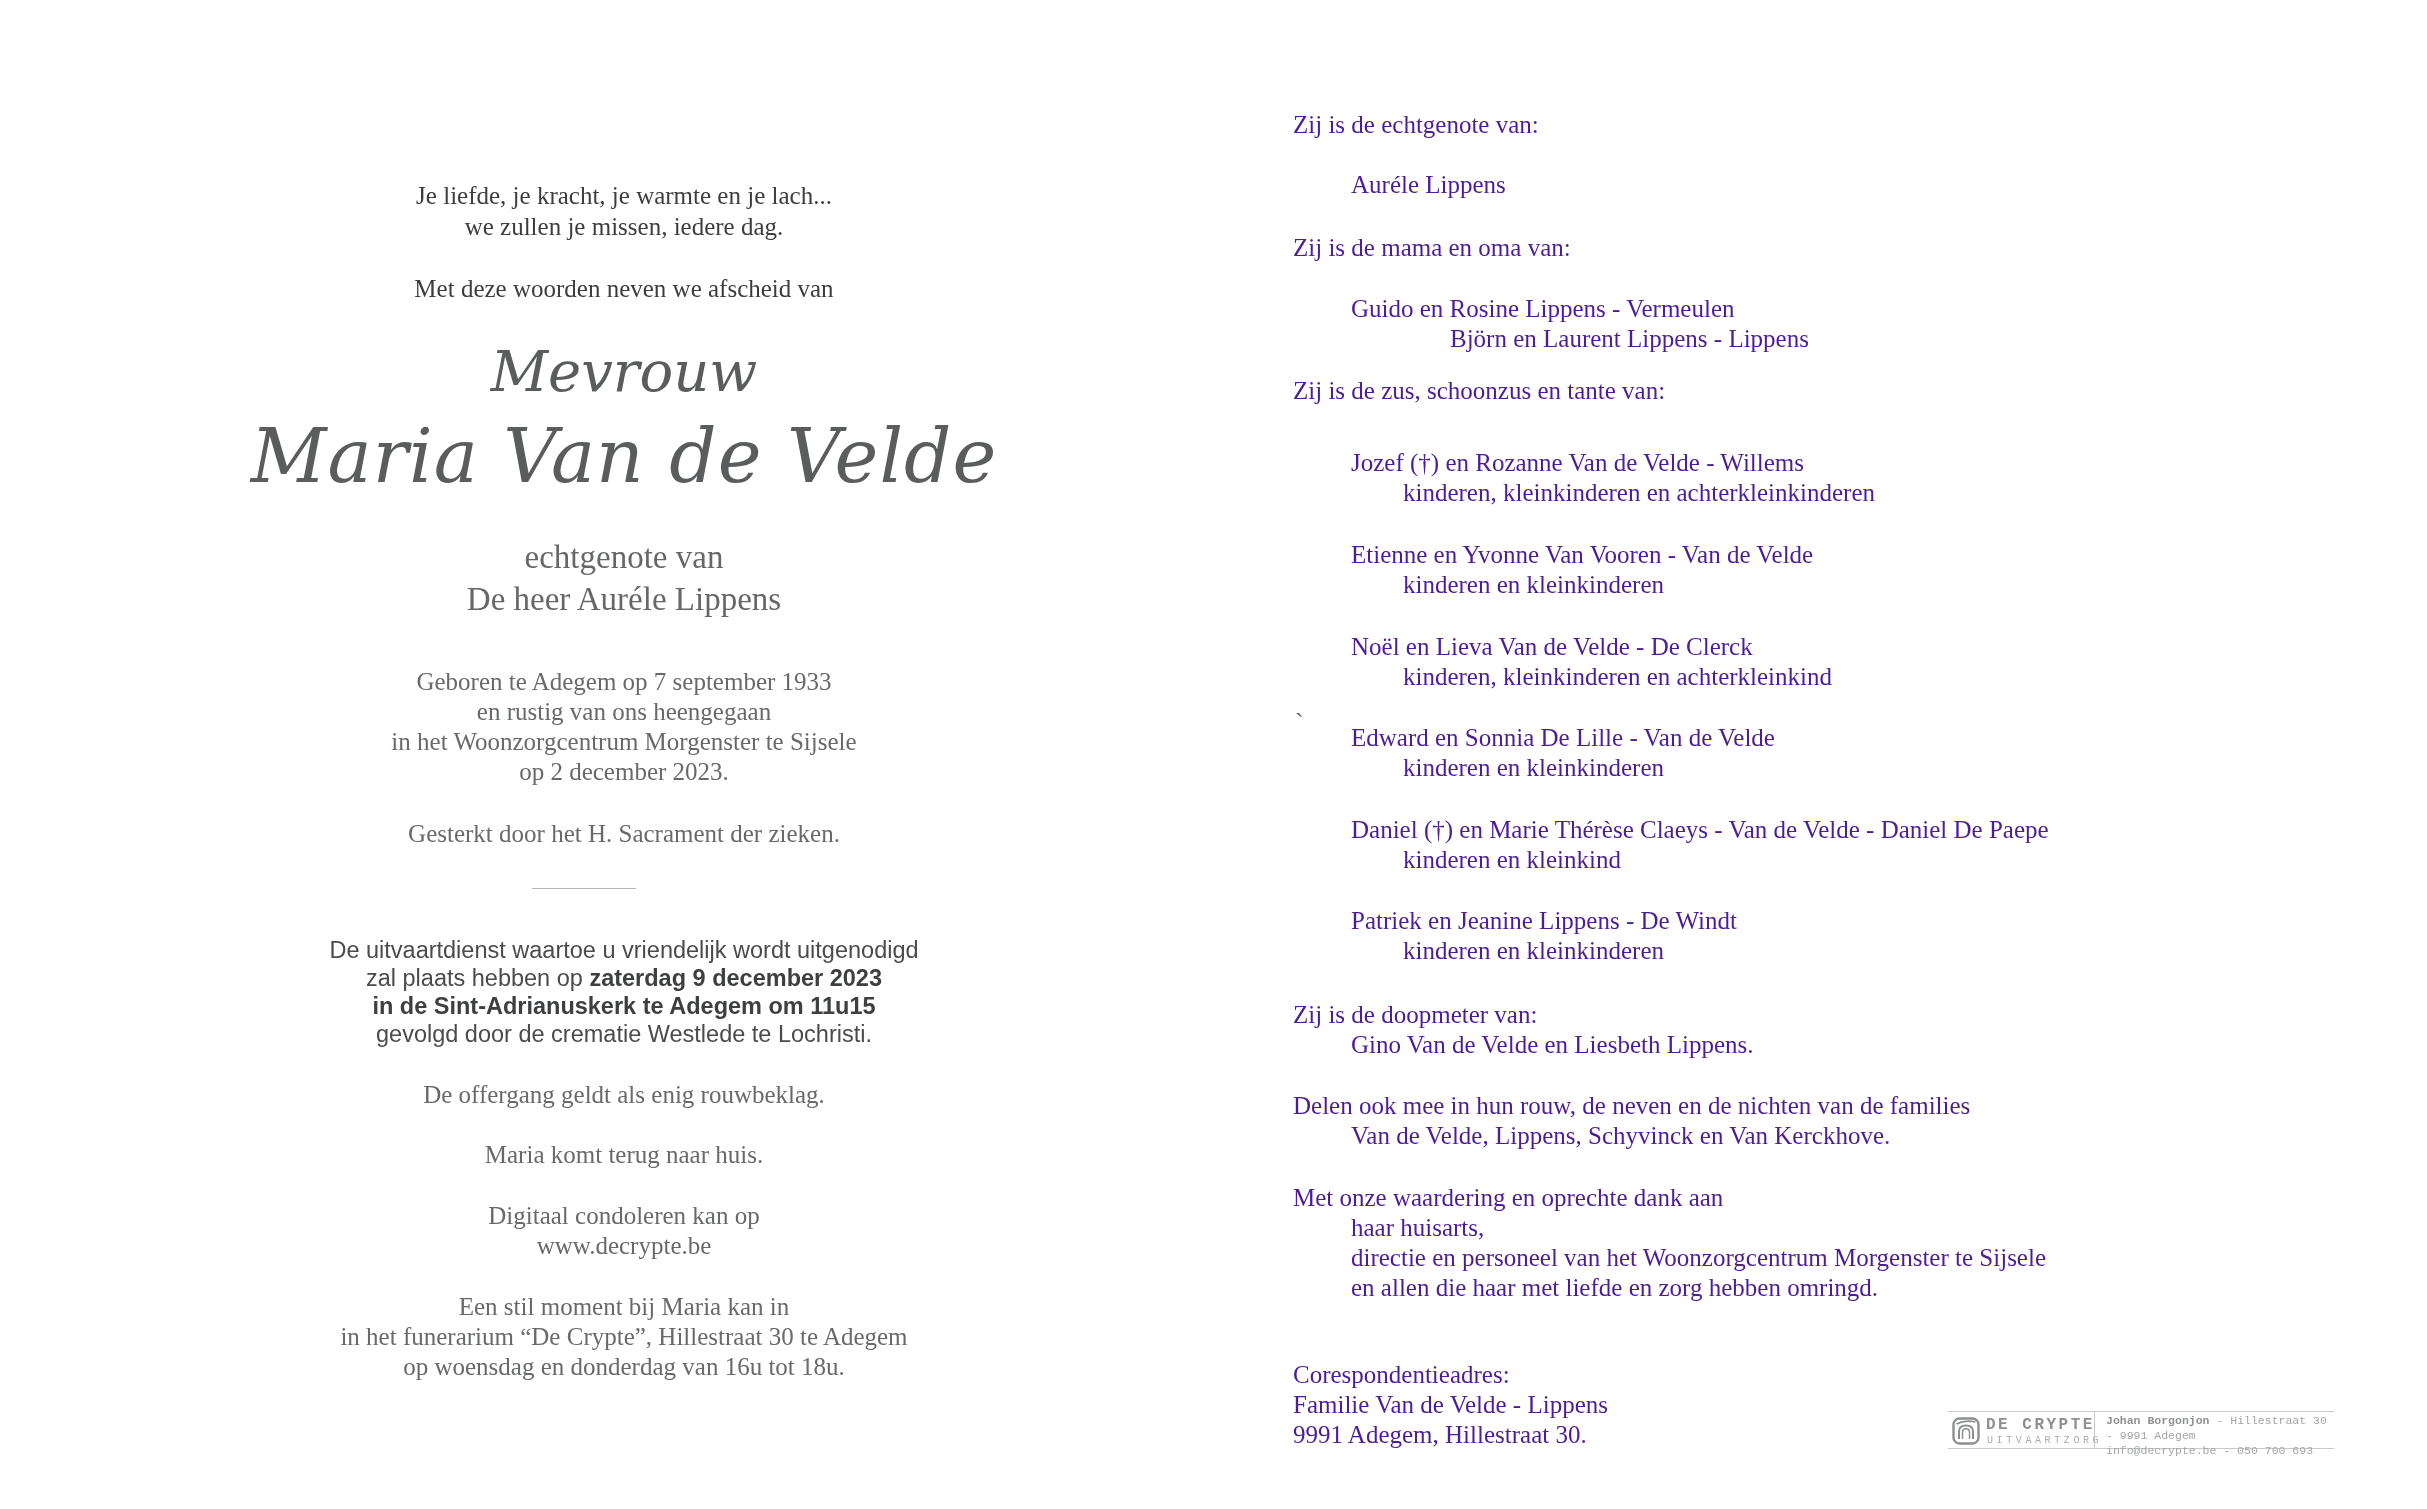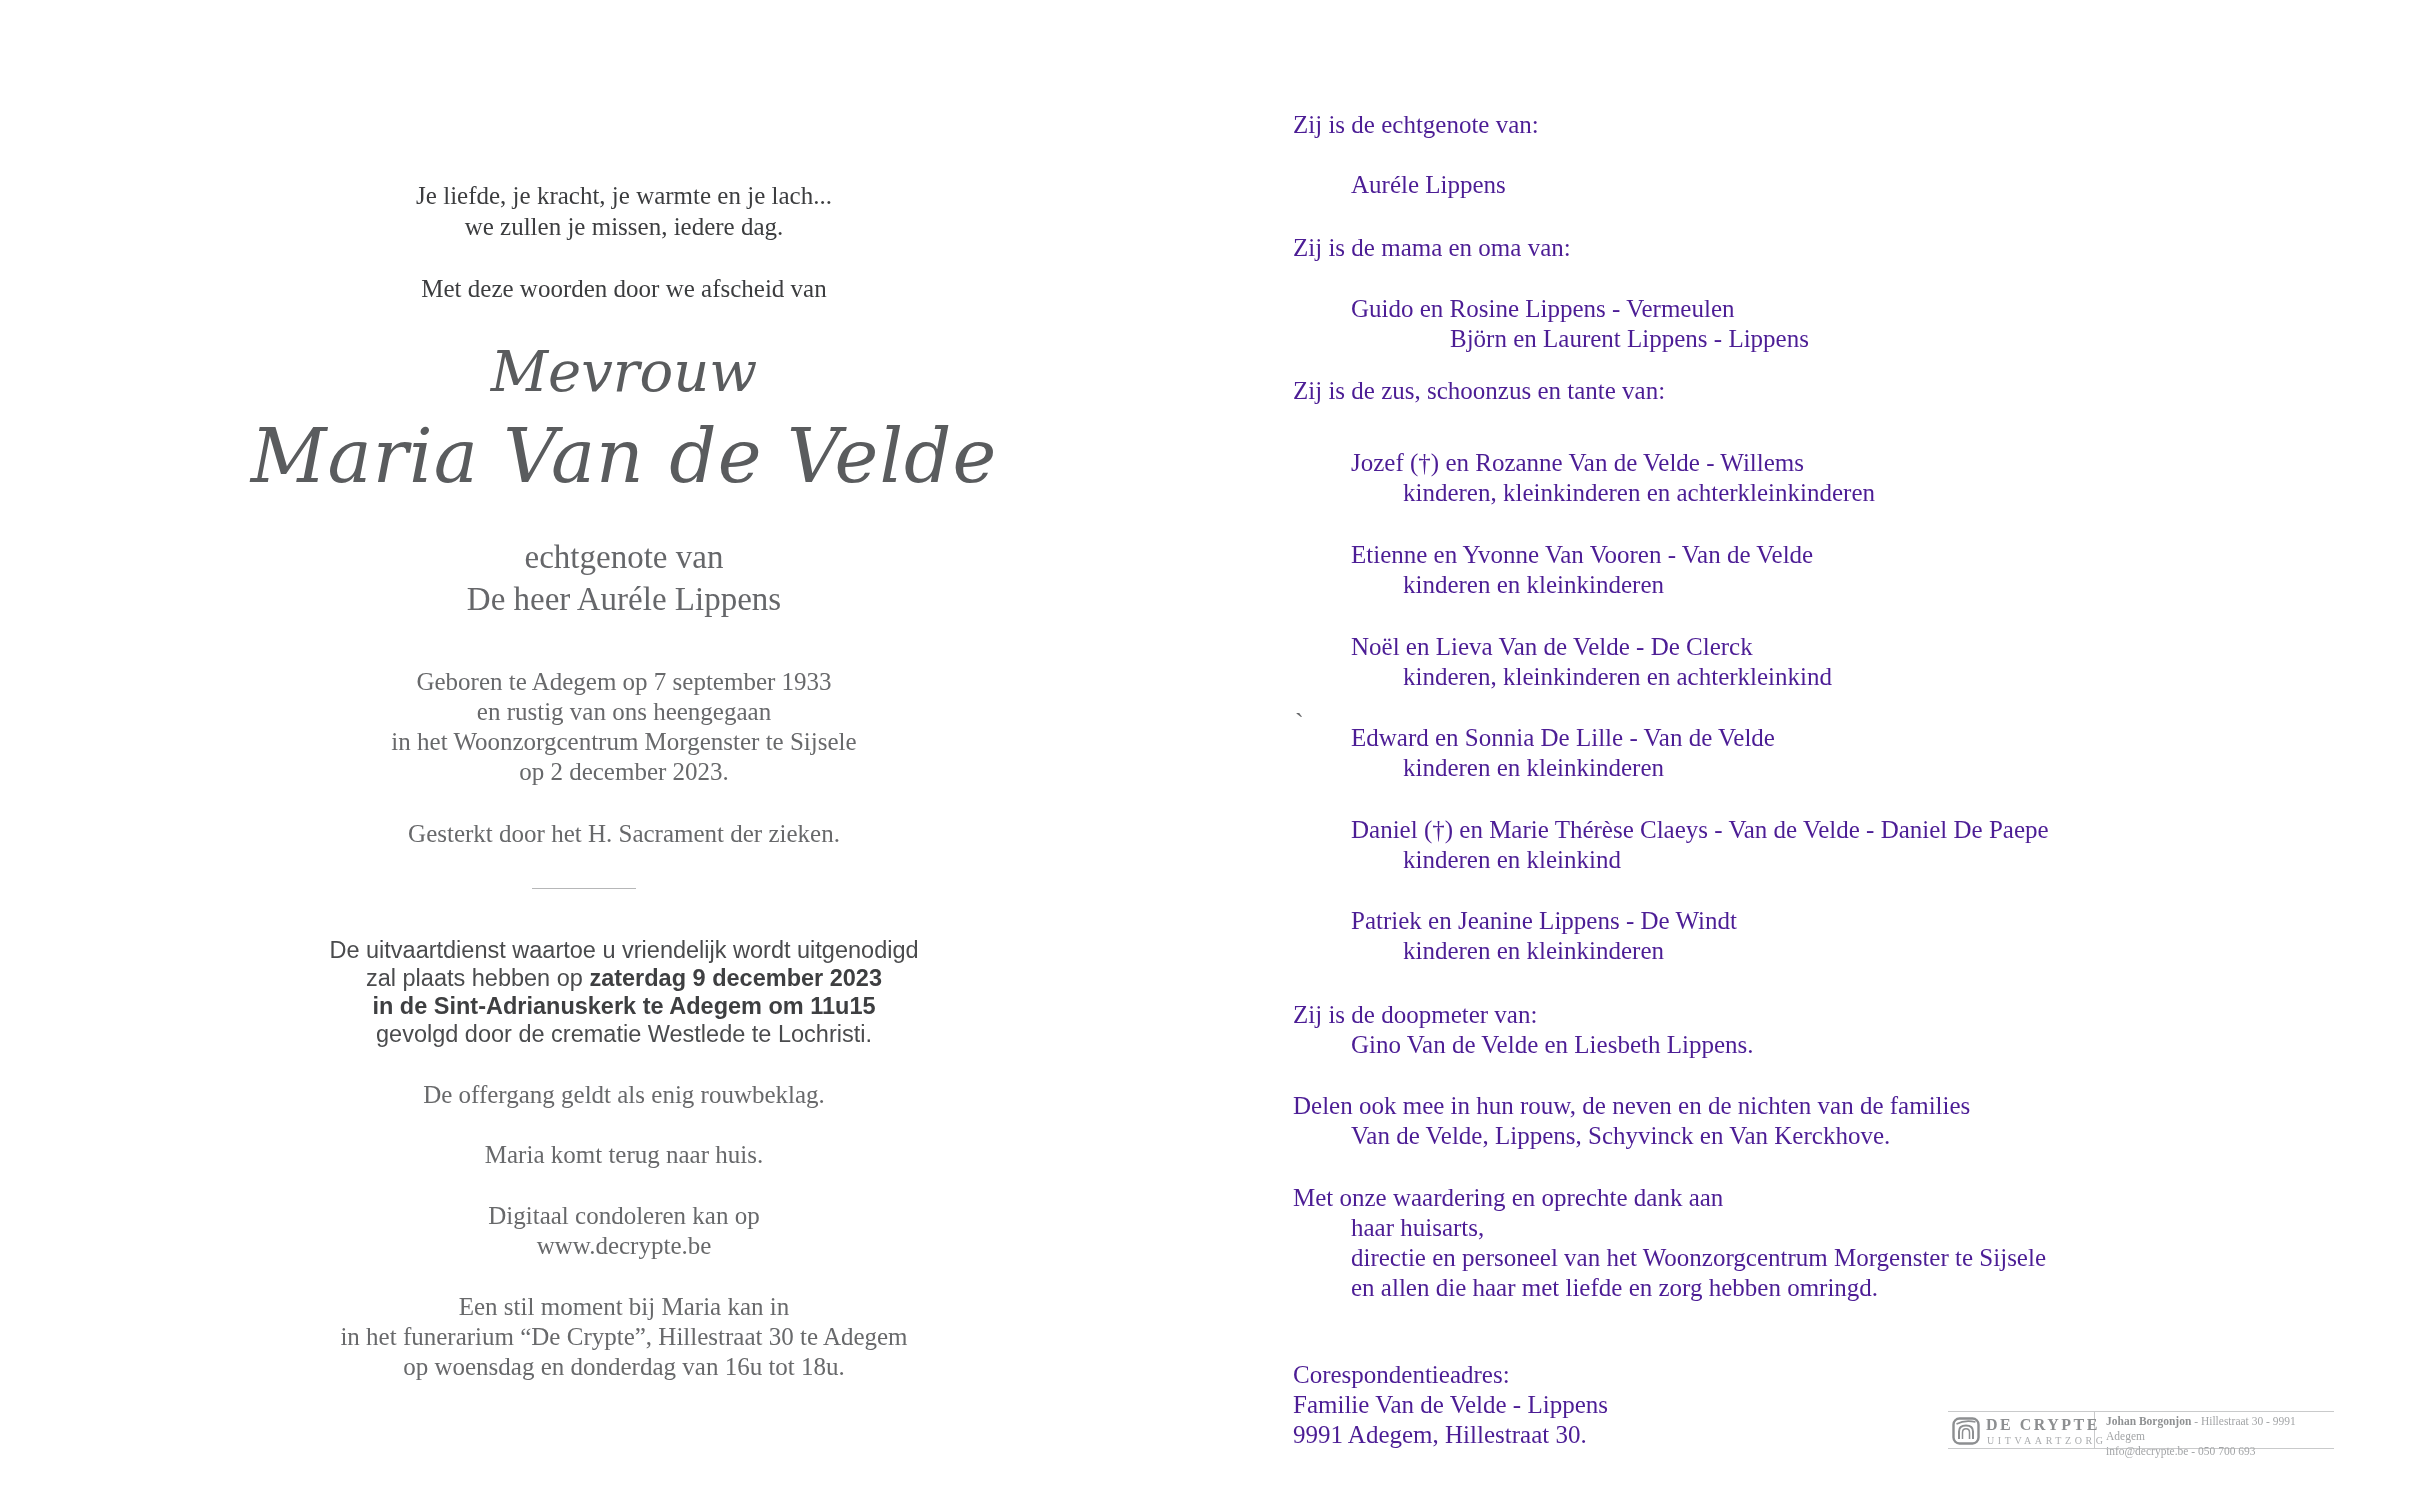--- a/index.html
+++ b/index.html
@@ -21,40 +21,40 @@
   .rcol{position:absolute;left:1293px;top:0;width:1130px;height:1509px;}
   .rcol .ln{position:absolute;white-space:nowrap;font-family:Liberation Serif, serif;
             font-size:25px;color:#4c1d95;line-height:1.2;}
   .ind0{left:0;}
   .ind1{left:58px;}
   .ind2{left:110px;}
   .indB{left:125px;margin-left:32px;}
   .stray{position:absolute;left:2px;font-size:26px;color:#68696b;}
   
   .brand{position:absolute;left:1948px;top:1405px;width:386px;height:50px;
-         font-family:Liberation Serif, serif;}
+         font-family:Liberation Mono, monospace;}
   .brand .rule{position:absolute;left:0;right:0;border-top:1.5px solid #c9cacb;}
   .brand .vrule{position:absolute;left:146px;top:6px;height:37px;border-left:1.2px solid #c9cacb;}
   .brand .logo-icon{position:absolute;left:4px;top:12px;width:28px;height:28px;}
   .brand .bname{position:absolute;left:38px;top:11px;font-size:16px;font-weight:700;
                 letter-spacing:2.5px;color:#8d8f91;}
   .brand .bsub{position:absolute;left:39px;top:30px;font-size:10px;letter-spacing:3.6px;color:#aaacae;}
   .brand .contact{position:absolute;left:158px;top:9px;font-size:11.5px;color:#a3a5a7;line-height:1.3;}
   .brand .contact .cname{font-weight:700;color:#8f9193;}
 </style>
 </head>
 <body>
 
 <div class="page">
 
   <section class="lcol">
     <div class="ln ser dark" style="top:181px">Je liefde, je kracht, je warmte en je lach...</div>
     <div class="ln ser dark" style="top:212px">we zullen je missen, iedere dag.</div>
 
-    <div class="ln ser dark" style="top:274px">Met deze woorden door we afscheid van</div>
+    <div class="ln ser dark" style="top:274px">Met deze woorden neven we afscheid van</div>
 
     <div class="ln script salutation" style="top:338px">Mevrouw</div>
     <div class="ln script deceased-name" style="top:412px">Maria Van de Velde</div>
 
     <div class="ln ser spouse" style="top:538px">echtgenote van</div>
     <div class="ln ser spouse" style="top:580px">De heer Auréle Lippens</div>
 
     <div class="ln ser" style="top:667px">Geboren te Adegem op 7 september 1933</div>
     <div class="ln ser" style="top:697px">en rustig van ons heengegaan</div>
     <div class="ln ser" style="top:727px">in het Woonzorgcentrum Morgenster te Sijsele</div>

